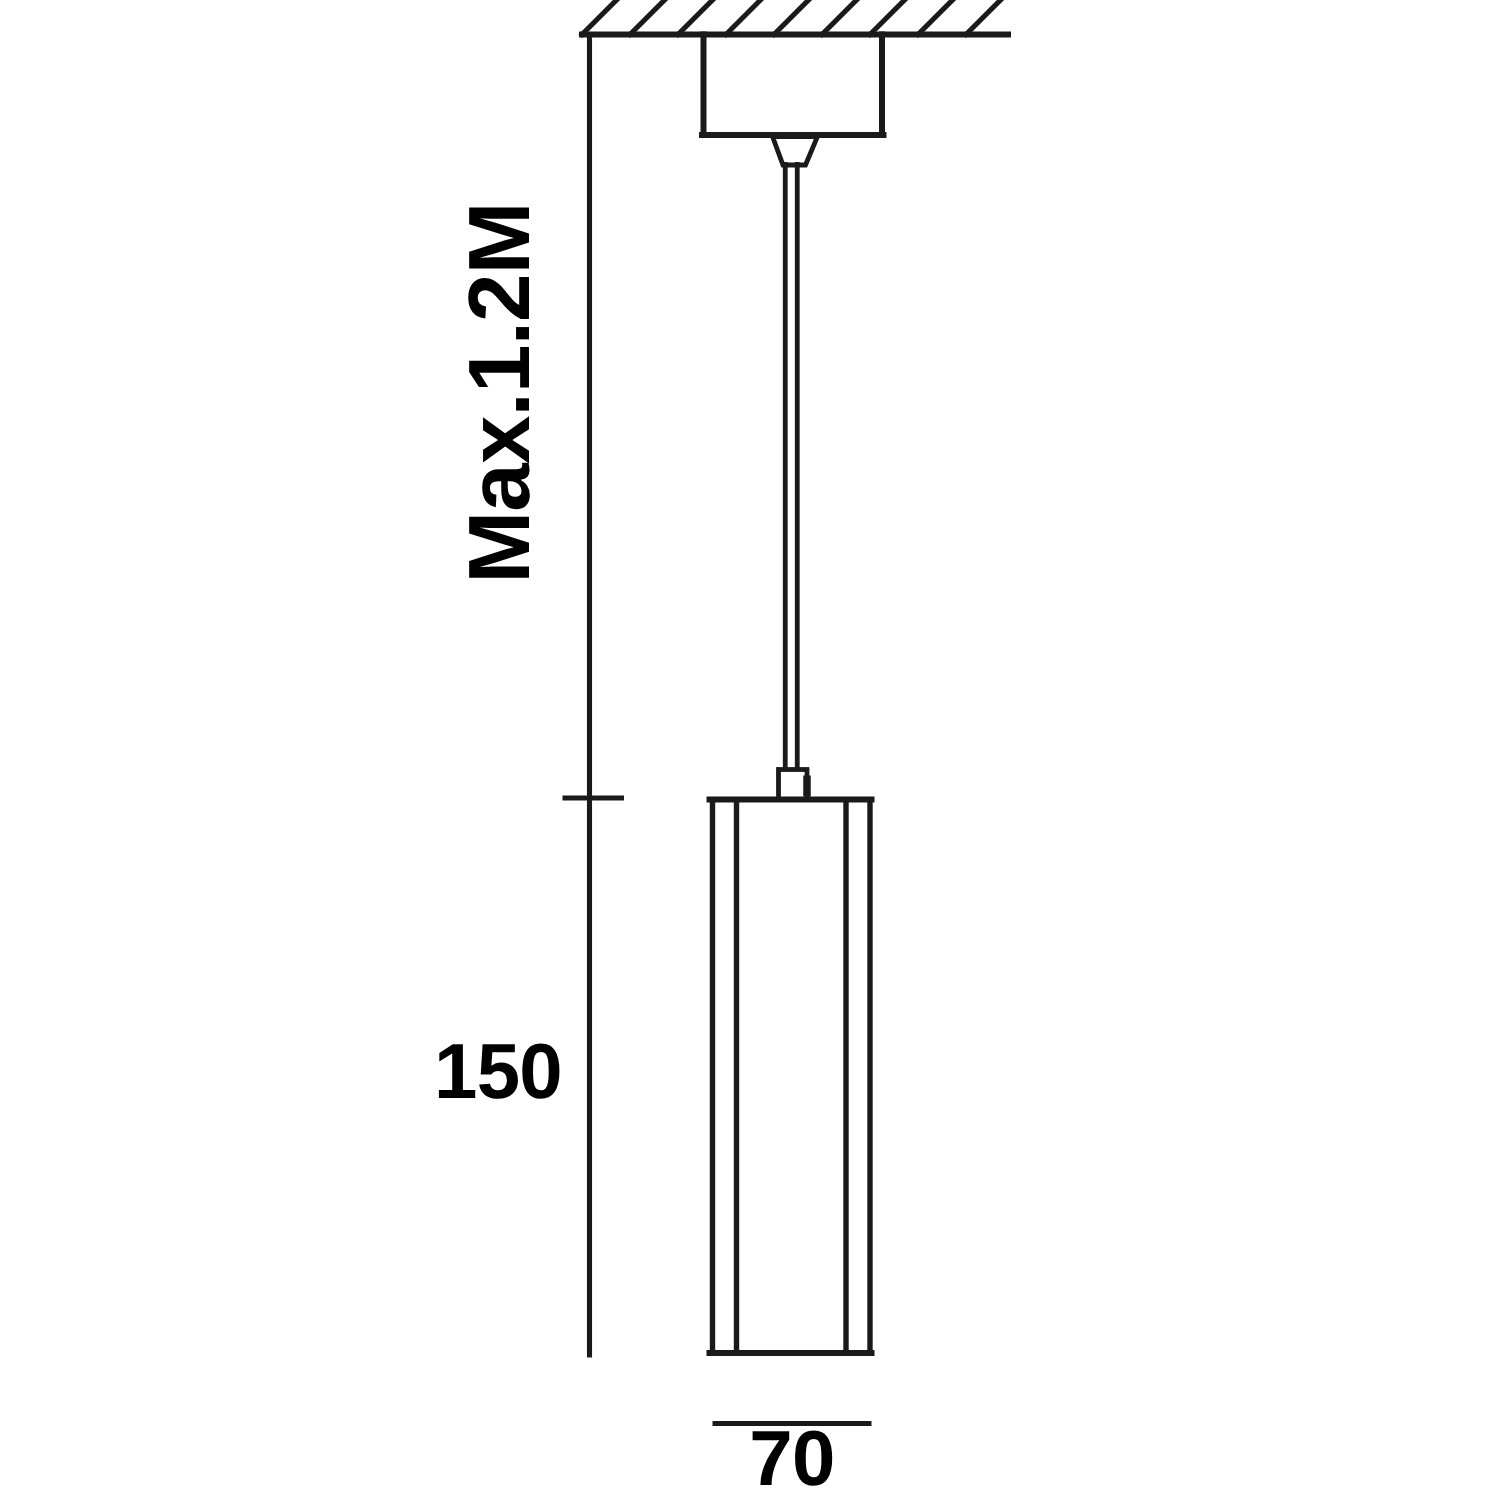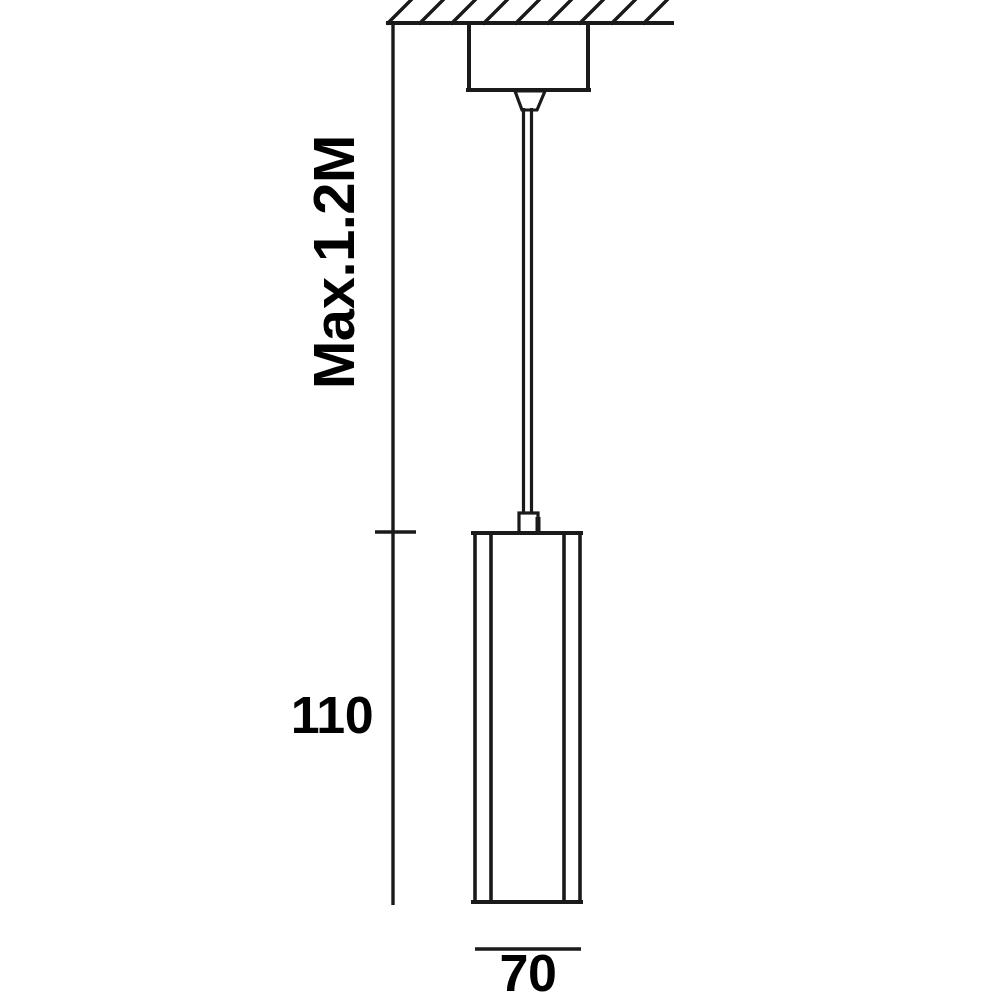--- a/index.html
+++ b/index.html
@@ -107,17 +107,17 @@
     </g>
 
     <g>
       <line x1="475" y1="949" x2="581" y2="949" stroke="#1a1a1a" stroke-width="3.4"></line>
     </g>
 
   </svg>
 
   <div class="dim-label" id="label-drop">Max.1.2M</div>
 
-  <div class="dim-label" id="label-height">110</div>
+  <div class="dim-label" id="label-height">150</div>
 
   <div class="dim-label" id="label-width">70</div>
 
 </div>
 
 </body></html>

